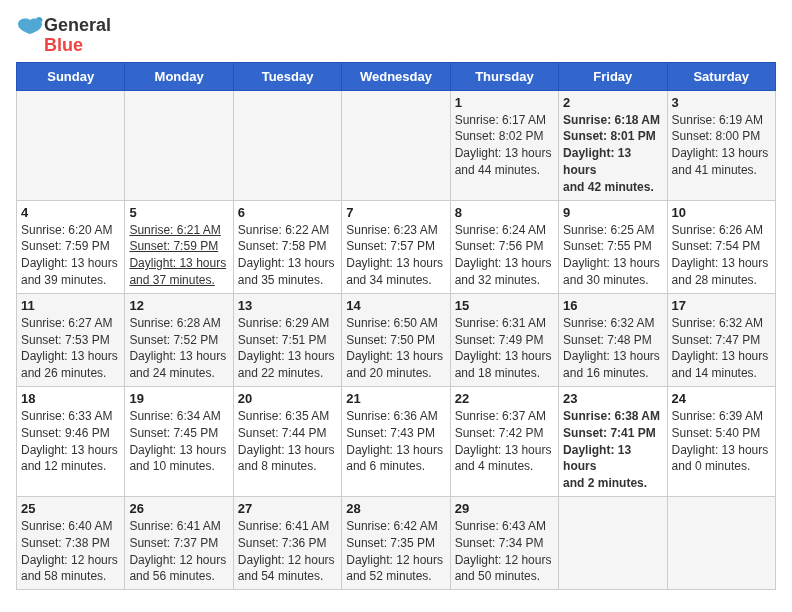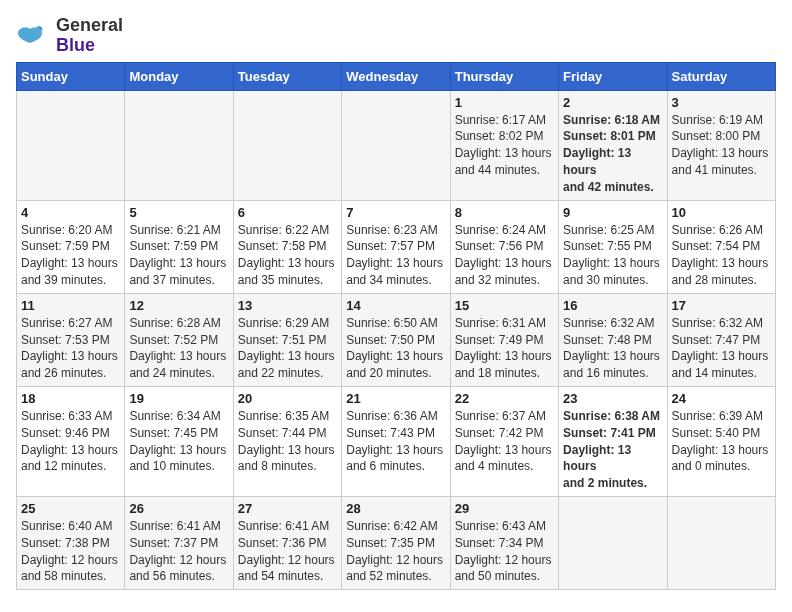--- a/index.html
+++ b/index.html
@@ -11,30 +11,30 @@
       padding: 16px;
     }
     .header {
       display: flex;
       justify-content: space-between;
       align-items: flex-start;
       margin-bottom: 6px;
     }
     .logo {
       display: flex;
-      align-items: center;
-      gap: 12px;
+      align-items: flex-start;
+      gap: 0;
     }
     .logo-text {
       font-size: 18px;
       font-weight: bold;
       line-height: 1.1;
     }
     .logo-text span.general { color: #333; }
-    .logo-text span.blue { color: #4c1d95; }
+    .logo-text span.blue { color: #ef4444; }
     .logo-bird {
       width: 28px;
       height: 22px;
     }
     .title-block {
       text-align: right;
     }
     .month-year {
       font-size: 32px;
       font-weight: bold;
@@ -48,21 +48,21 @@
       width: 100%;
       border-collapse: collapse;
       table-layout: fixed;
     }
     thead th {
       background-color: #3366cc;
       color: #fff;
       font-size: 13px;
       font-weight: bold;
       padding: 6px 4px;
-      text-align: left;
+      text-align: center;
       border: 1px solid #2255bb;
     }
     tbody td {
       border: 1px solid #ccc;
       vertical-align: top;
       padding: 4px;
       font-size: 10.5px;
       color: #222;
       height: 90px;
     }
@@ -149,21 +149,21 @@
       <tr>
         <td>
           <div class="day-num">4</div>
           <div class="day-info" style="white-space: pre-line;">Sunrise: 6:20 AM
 Sunset: 7:59 PM
 Daylight: 13 hours
 and 39 minutes.</div>
         </td>
         <td>
           <div class="day-num">5</div>
-          <div class="day-info" style="white-space: pre-line;">Sunrise: 6:21 AM
+          <div class="day-info" style="white-space: pre-line; text-decoration: underline;">Sunrise: 6:21 AM
 Sunset: 7:59 PM
 Daylight: 13 hours
 and 37 minutes.</div>
         </td>
         <td>
           <div class="day-num">6</div>
           <div class="day-info" style="white-space: pre-line;">Sunrise: 6:22 AM
 Sunset: 7:58 PM
 Daylight: 13 hours
 and 35 minutes.</div>

